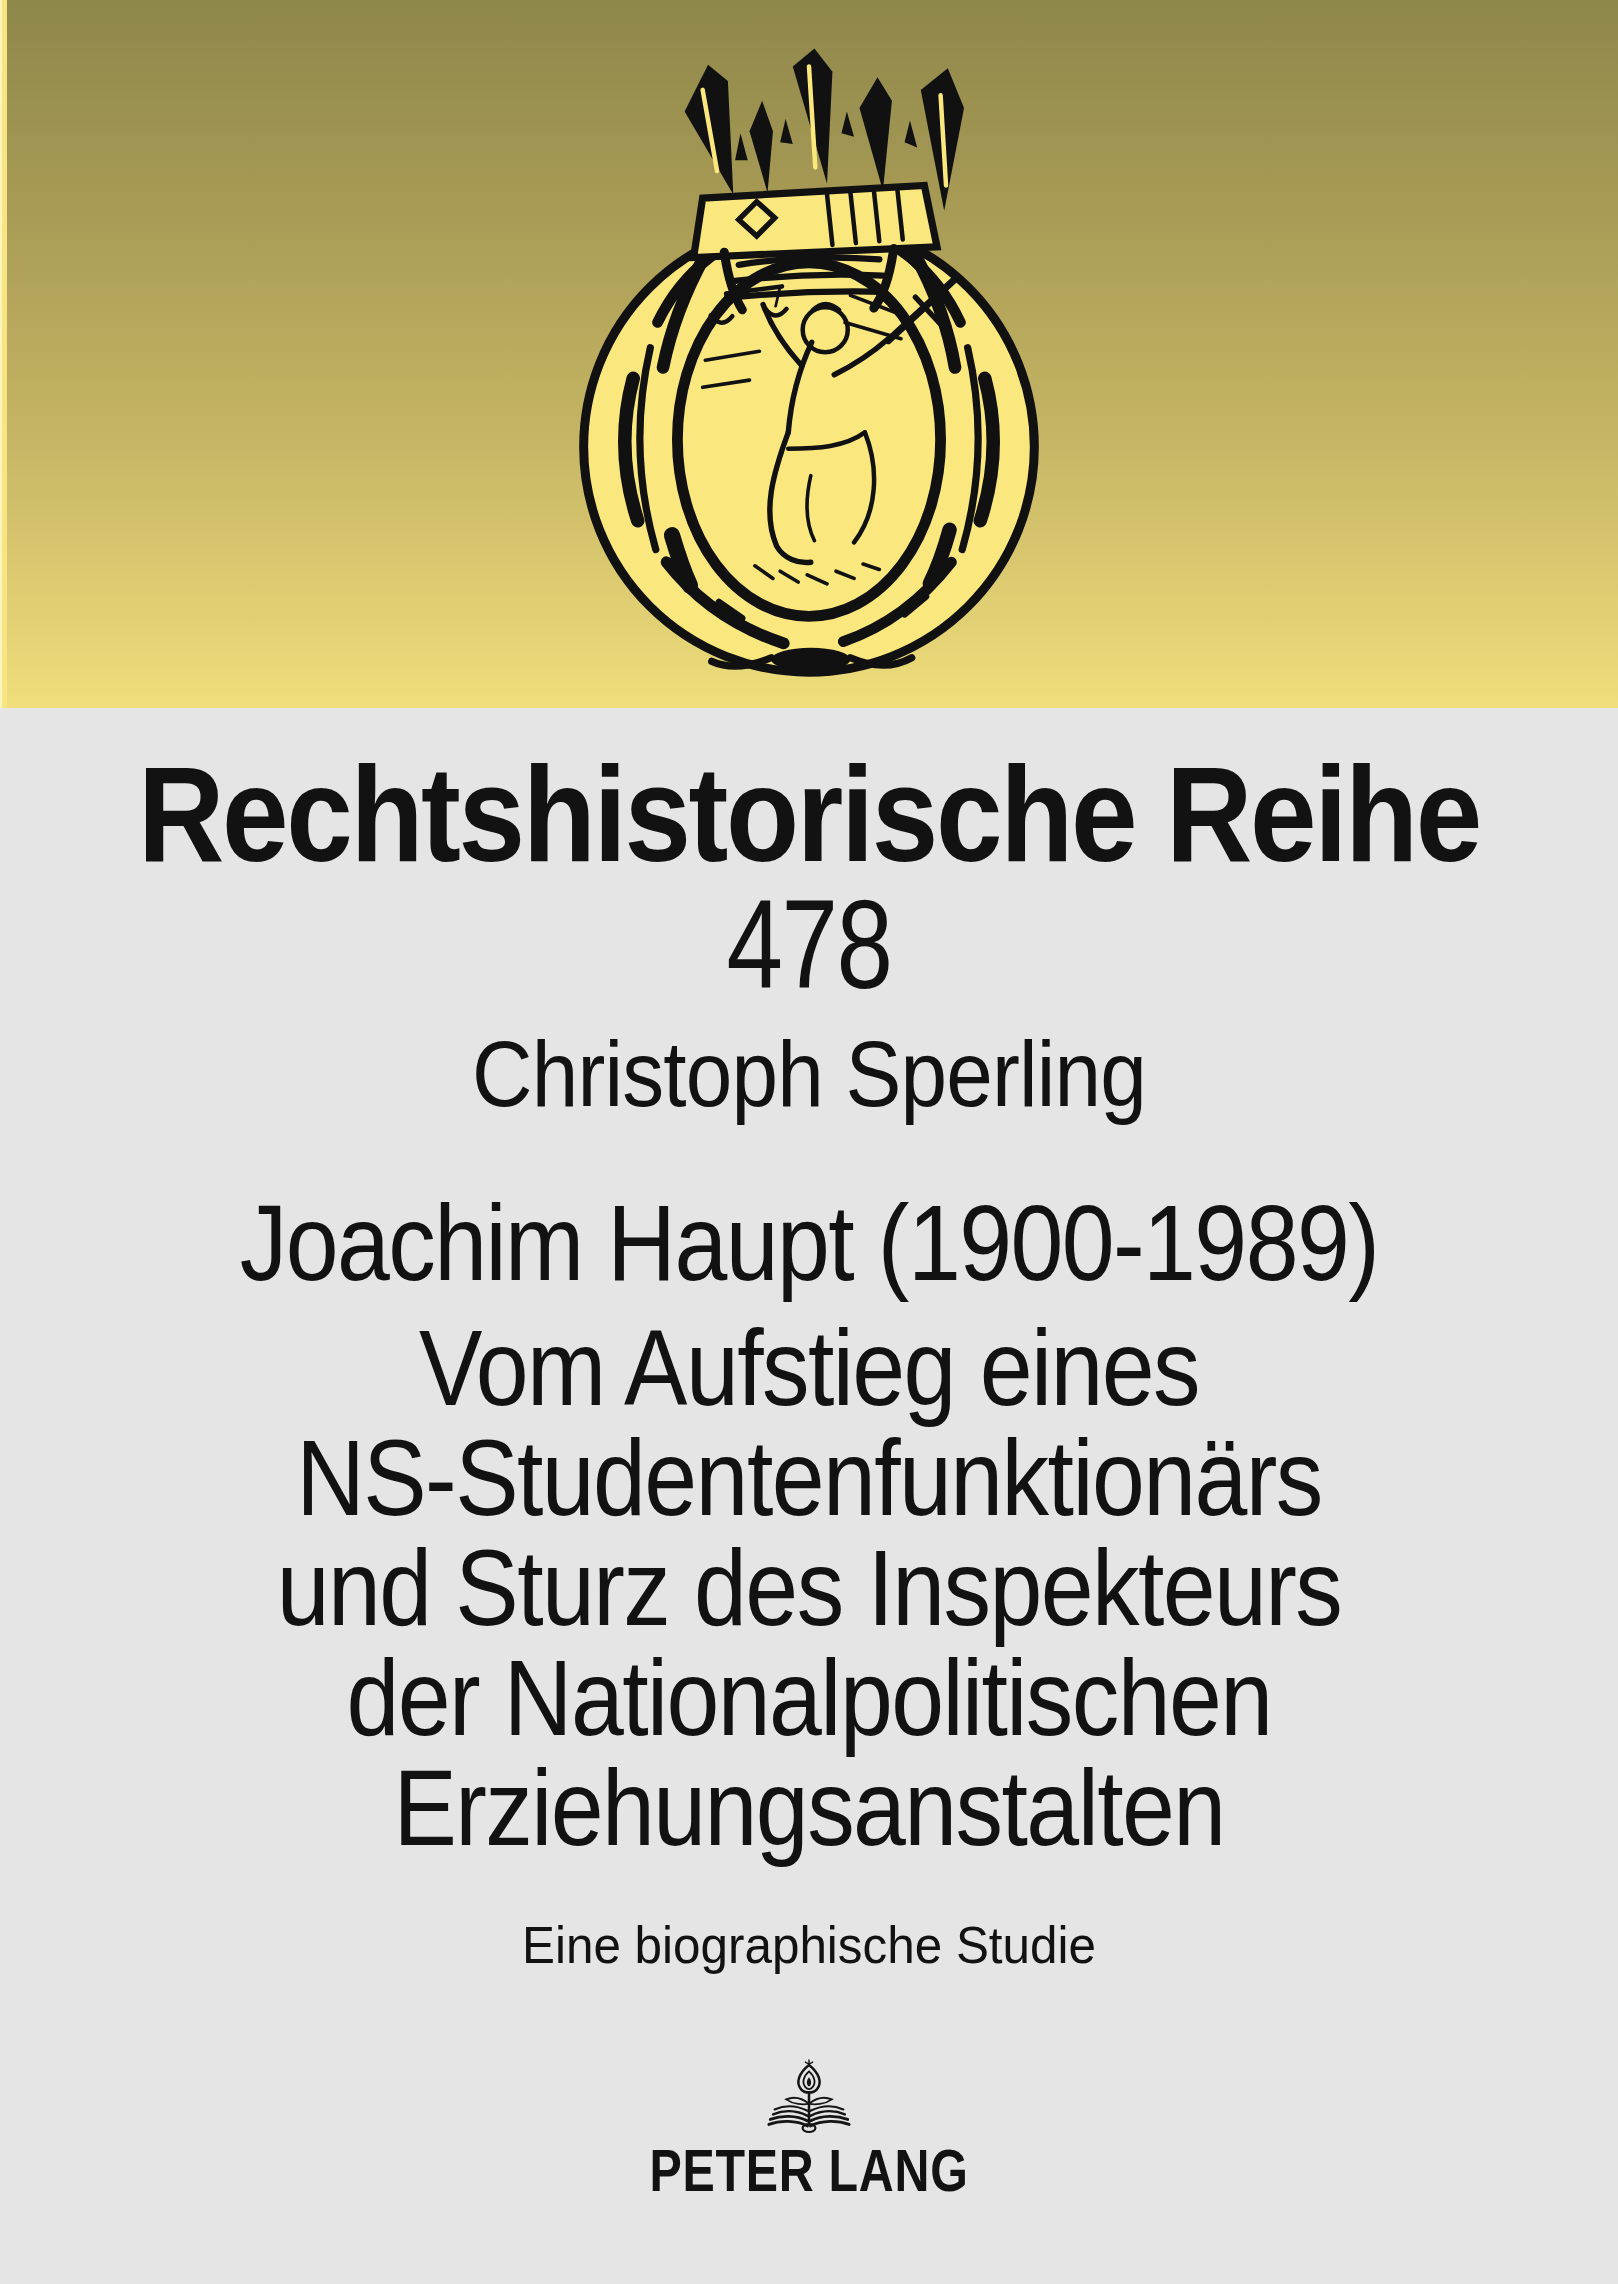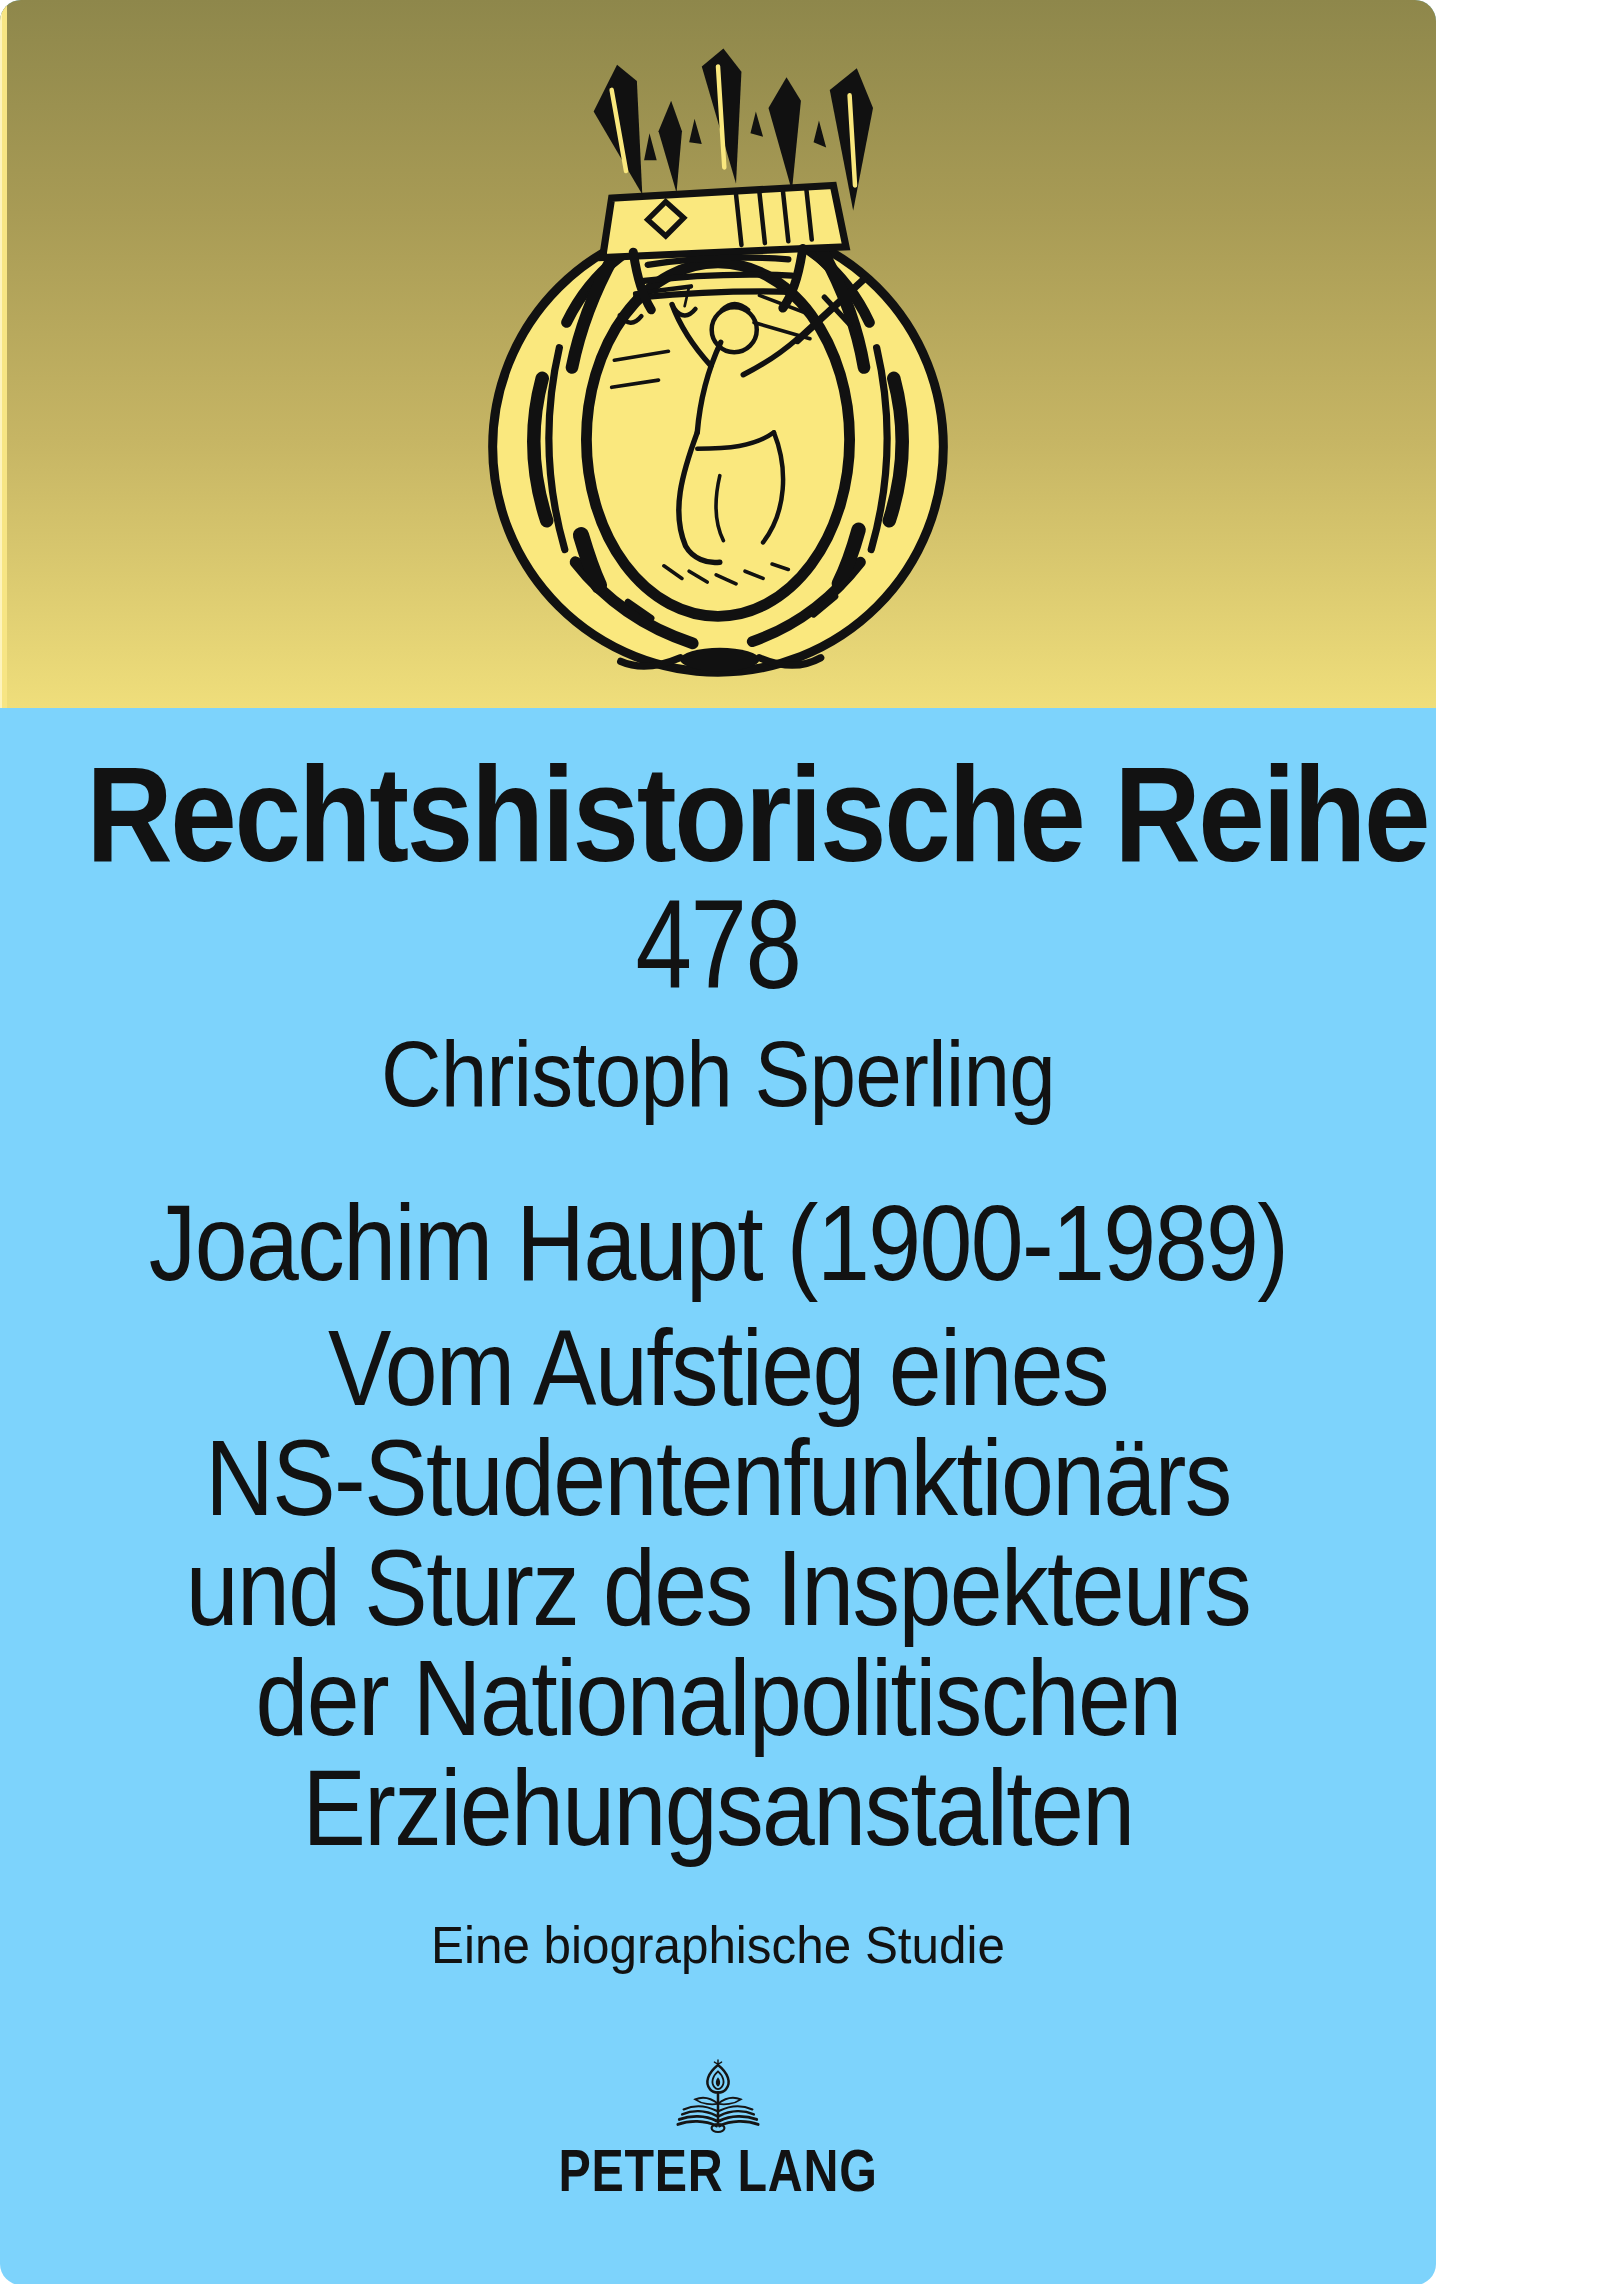--- a/index.html
+++ b/index.html
@@ -1,17 +1,17 @@
 <!DOCTYPE html>
 <html style="font-size:14.3px"><head>
 <meta charset="utf-8">
 <style>
   html,body{margin:0;padding:0;}
   body{width:1618px;height:2285px;font-family:"Liberation Sans",sans-serif;}
-  .cover{position:relative;width:1436px;height:2285px;background:#7dd3fc;overflow:hidden;border-radius:21px;}
+  .cover{position:relative;width:1618px;height:2285px;background:#e5e5e5;overflow:hidden;}
 
   
   .band{position:absolute;top:0;left:0;width:1618px;height:708px;
         background:linear-gradient(180deg,#8E874B 0%,#A89B55 30%,#C6B564 62%,#EFDE7B 100%);}
   .edge-strip{position:absolute;top:0;left:0;width:7.2px;height:708px;
         background:linear-gradient(90deg,#FDF3BC 0px,#FDF3BC 1.8px,#F7E584 1.8px,#F7E584 7.2px);}
 
   .emblem{position:absolute;top:25px;left:50%;transform:translateX(-50%);
           width:524px;height:667px;}
 

